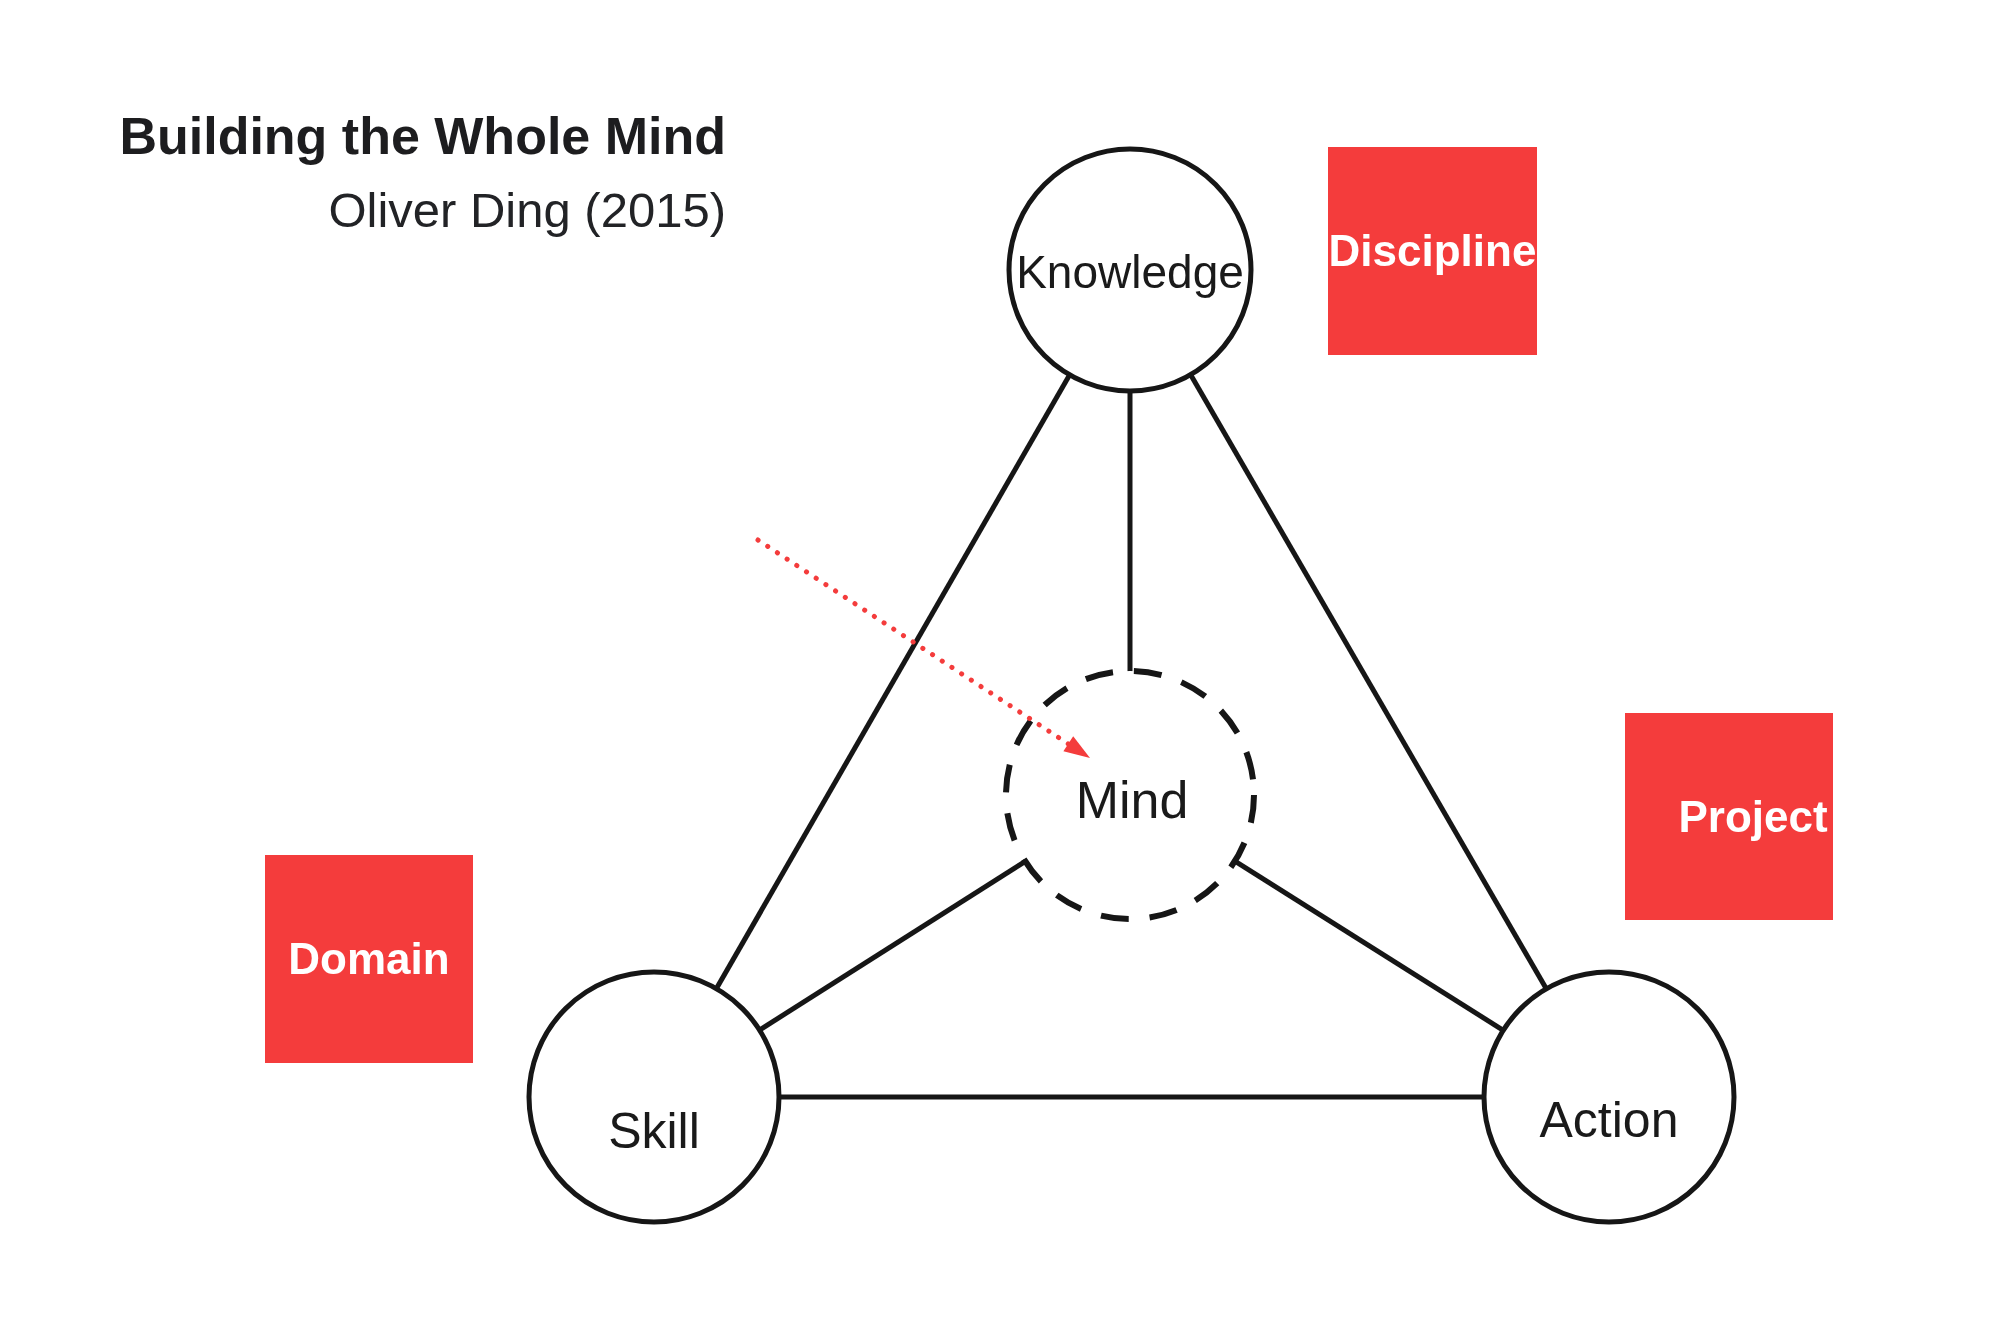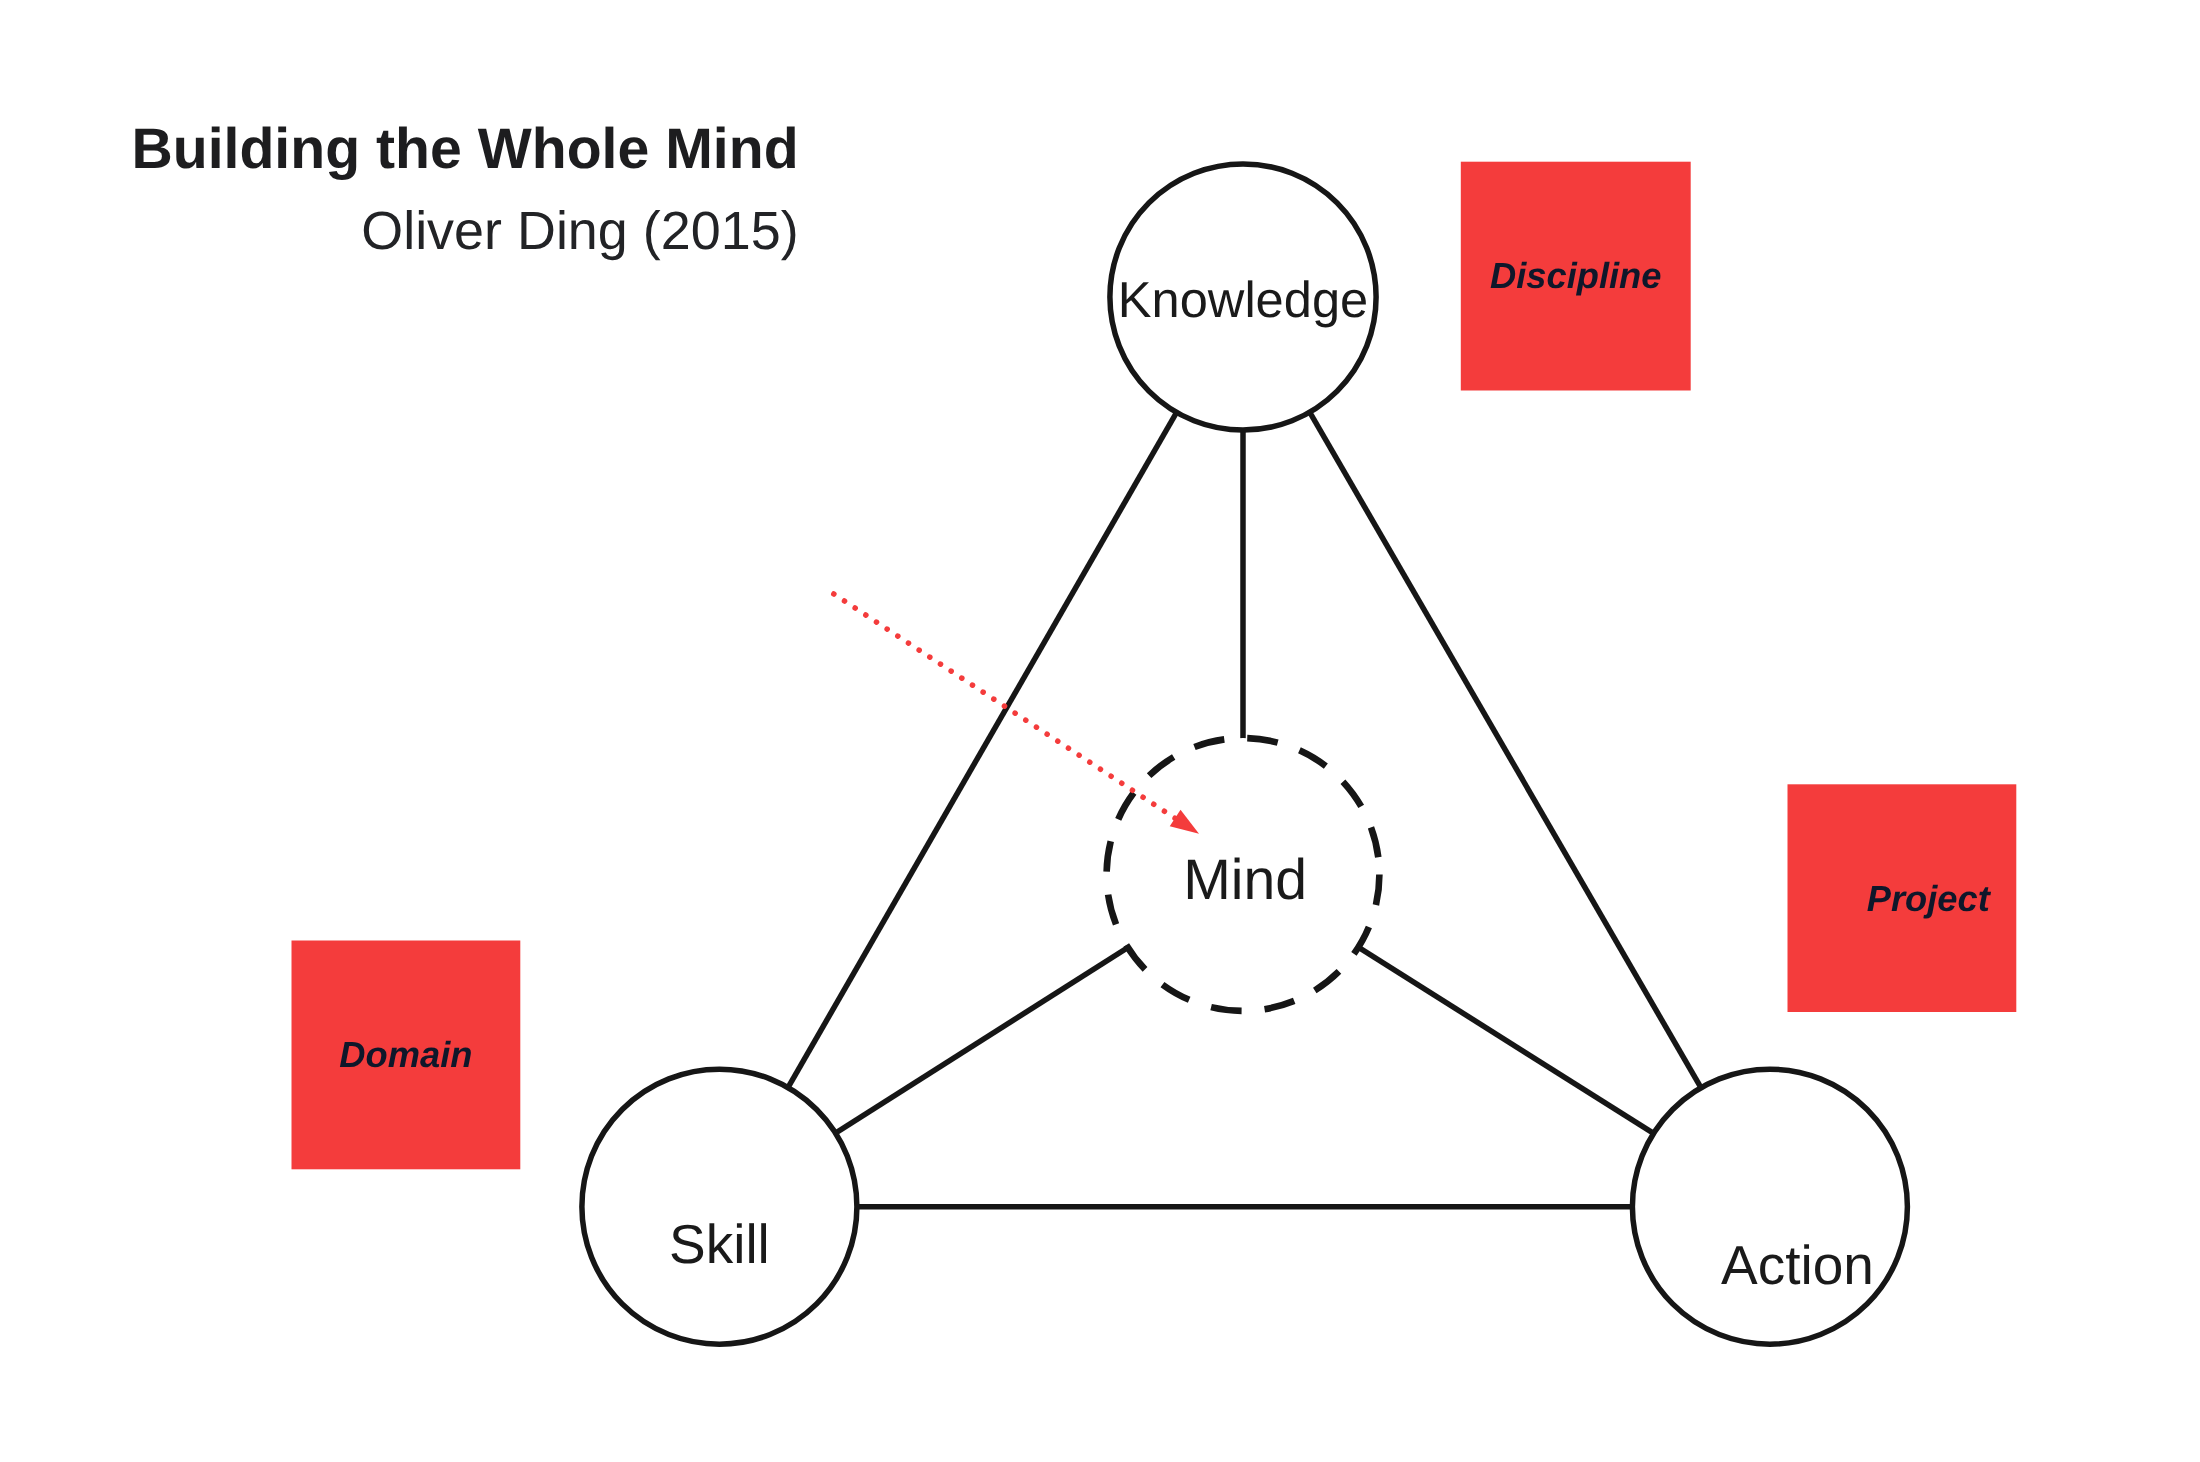--- a/index.html
+++ b/index.html
@@ -59,30 +59,29 @@
     text-align: center;
   }
   .node-label.knowledge { font-size: 46px; }
   .node-label.skill   { font-size: 50px; }
   .node-label.action  { font-size: 50px; }
   .node-label.mind    { font-size: 52px; text-align: center; }
 
   .tag {
     position: absolute;
     background: var(--tag-red);
-    color: #0f172a;
+    color: #ffffff;
     font-weight: 700;
-    font-size: 33px;
+    font-size: 44px;
     line-height: 46px;
     display: flex;
     flex-direction: column;
     align-items: center;
     justify-content: center;
     text-align: center;
-    font-style: italic;
   }
   .tag.discipline { left: 1328px; top: 147px; width: 209px; height: 208px; }
   .tag.life-themes { left: 552px; top: 435px; width: 206px; height: 205px; }
   .tag.project { left: 1625px; top: 713px; width: 208px; height: 207px; padding-left: 48px; }
   .tag.domain { left: 265px; top: 855px; width: 208px; height: 208px; }
 </style>
 </head>
 <body>
 
 <div class="canvas">
@@ -110,21 +109,21 @@
     </g>
   </svg>
 
   <div class="header">
     <div class="title">Building the Whole Mind</div>
     <div class="subtitle">Oliver Ding (2015)</div>
   </div>
 
   <div class="node-label knowledge" style="left:1130px; top:272px;">Knowledge</div>
   <div class="node-label skill" style="left:654px; top:1099px;margin-top:32px;">Skill</div>
-  <div class="node-label action" style="left:1609px; top:1150px;margin-left:25px;">Action</div>
+  <div class="node-label action" style="left:1609px; top:1120px;">Action</div>
   <div class="node-label mind" style="left:1132px; top:800px;">Mind</div>
 
   <div class="tag discipline">
     <span>Discipline</span>
   </div>
 
 
   <div class="tag project">
     <span>Project</span>
   </div>

